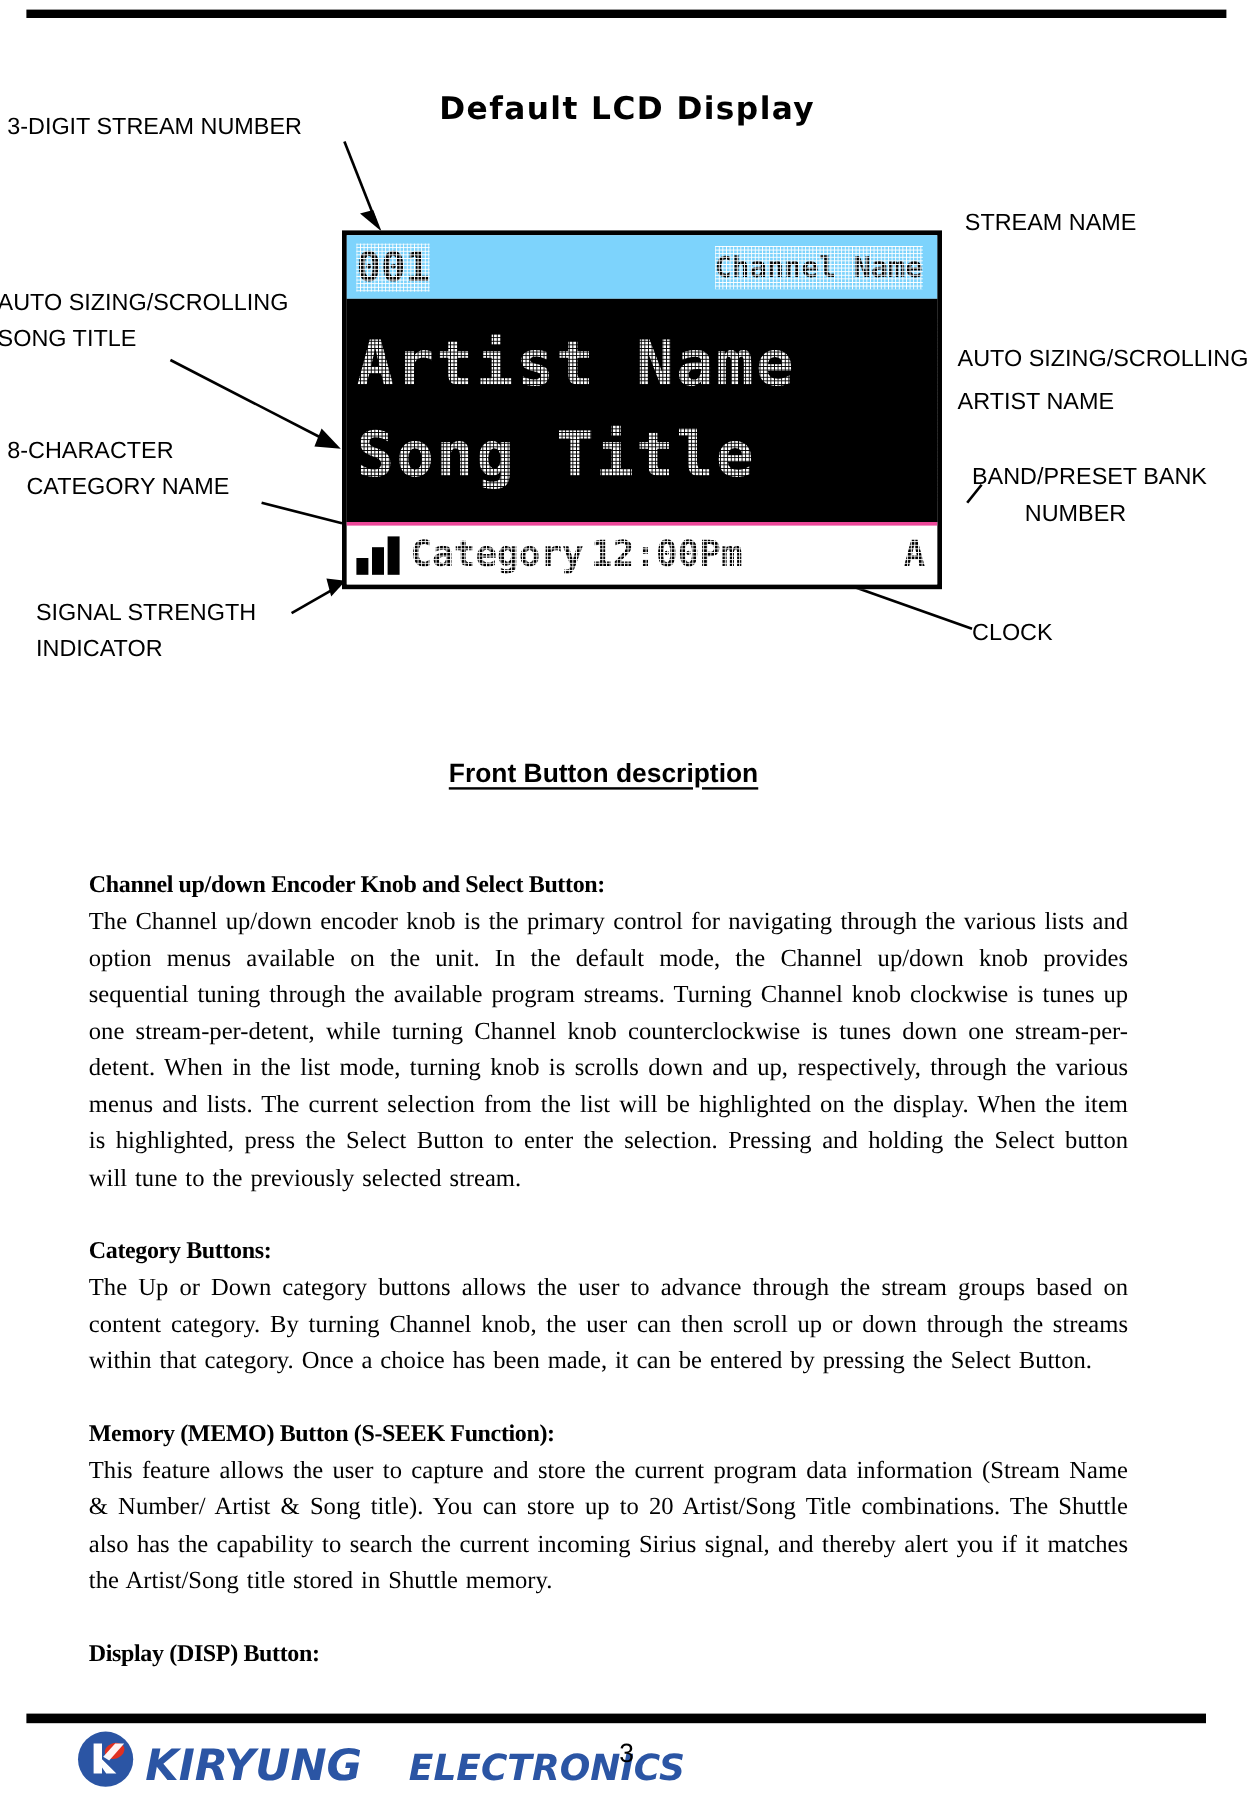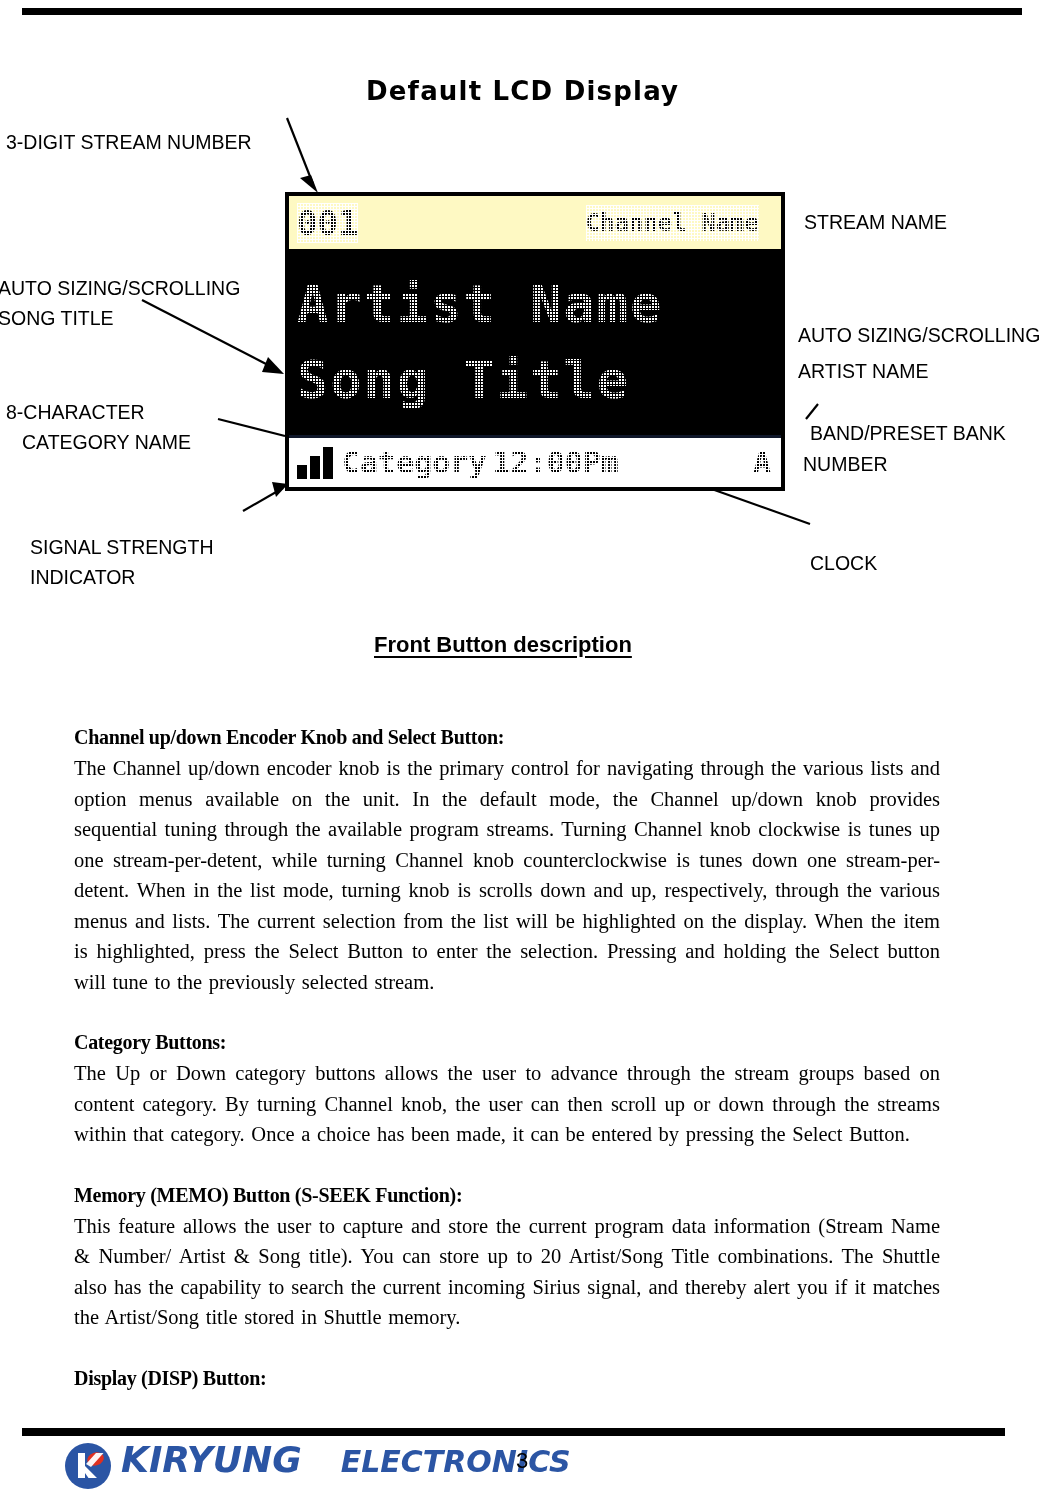--- a/index.html
+++ b/index.html
@@ -58,21 +58,20 @@
   }
 
   
   .callout {
     position: absolute;
     font-family: "Liberation Sans", sans-serif;
     font-size: 19.5px;
     line-height: 28px;
     white-space: nowrap;
     color: #000;
-    margin-top: 36px;
   }
 
   
   .leaders {
     position: absolute;
     left: 0;
     top: 0;
     width: 1045px;
     height: 1494px;
     pointer-events: none;
@@ -85,45 +84,45 @@
     top: 192px;
     width: 500px;
     height: 299px;
     border: 4px solid #000;
     background: #ffffff;
     box-sizing: border-box;
   }
   .lcd-row-top {
     position: relative;
     height: 53px;
-    background: #fef9c3;
+    background: #7dd3fc;
     display: flex;
     align-items: center;
-    padding: 0 22px 0 8px;
+    padding: 0 12px 0 8px;
     box-sizing: border-box;
   }
   .lcd-mid {
     position: relative;
     height: 186px;
     background: #000000;
     display: flex;
     flex-direction: column;
     justify-content: center;
     padding-left: 8px;
     box-sizing: border-box;
   }
   .lcd-row-bot {
     position: relative;
     height: 52px;
     background: #ffffff;
     display: flex;
     align-items: center;
     padding: 0 6px 0 6px;
     box-sizing: border-box;
-    border-top: 3px solid #0f172a;
+    border-top: 3px solid #ec4899;
   }
   .dotmask {
     position: relative;
     display: inline-block;
   }
   .dotmask::after {
     content: "";
     position: absolute;
     left: 0; top: 0; right: 0; bottom: 0;
     pointer-events: none;
@@ -236,21 +235,21 @@
     left: 0;
     top: 1440px;
     width: 1045px;
     height: 54px;
   }
   .logo {
     position: absolute;
     left: 64px;
     top: 2px;
     display: flex;
-    align-items: flex-start;
+    align-items: flex-end;
     gap: 9px;
   }
   .logo-mark {
     width: 48px;
     height: 48px;
     position: relative;
   }
   .logo-word {
     font-family: "DejaVu Sans", sans-serif;
     font-weight: bold;
@@ -322,21 +321,21 @@
 
 <div class="callout" style="left:30px; top:497px;">SIGNAL STRENGTH</div>
 <div class="callout" style="left:30px; top:527px;">INDICATOR</div>
 
 <div class="callout" style="left:804px; top:172px;">STREAM NAME</div>
 
 <div class="callout" style="left:798px; top:285px;">AUTO SIZING/SCROLLING</div>
 <div class="callout" style="left:798px; top:321px;">ARTIST NAME</div>
 
 <div class="callout" style="left:810px; top:383px;">BAND/PRESET BANK</div>
-<div class="callout" style="left:803px; top:414px;text-align:right;">NUMBER</div>
+<div class="callout" style="left:854px; top:414px;text-align:right;">NUMBER</div>
 
 <div class="callout" style="left:810px; top:513px;">CLOCK</div>
 
 <div class="lcd">
 
   <div class="lcd-row-top row-light">
     <span class="lcd-stream-num dotmask">001</span>
     <span class="lcd-channel-name dotmask">Channel Name</span>
   </div>
 

